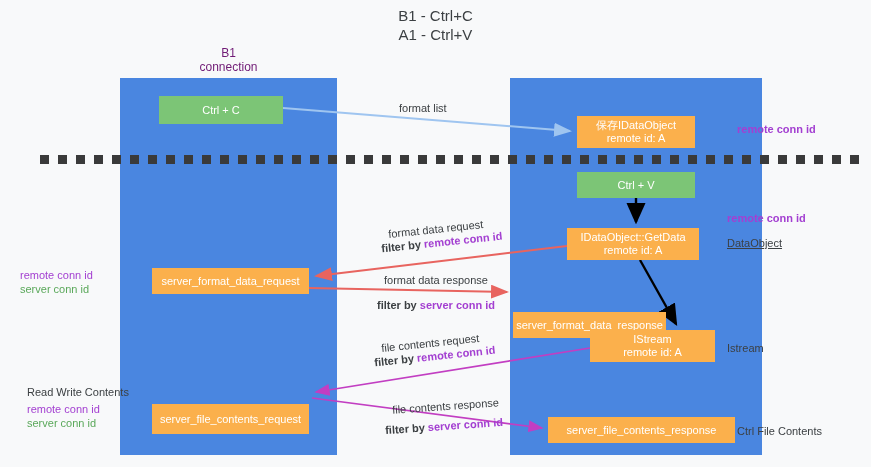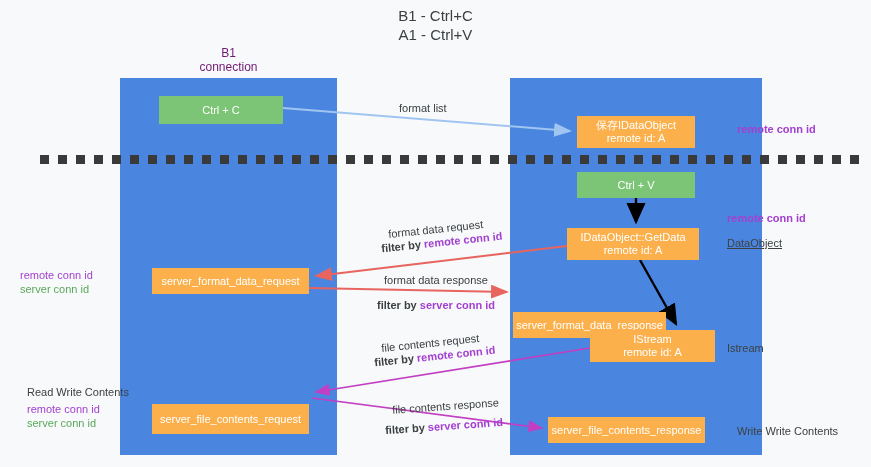--- a/index.html
+++ b/index.html
@@ -87,21 +87,21 @@
 
   
   #n-ctrlc   { left: 159px; top: 96px;  width: 124px; height: 28px; }
   #n-idobj   { left: 577px; top: 116px; width: 118px; height: 32px; }
   #n-ctrlv   { left: 577px; top: 172px; width: 118px; height: 26px; }
   #n-getdata { left: 567px; top: 228px; width: 132px; height: 32px; }
   #n-sfdreq  { left: 152px; top: 268px; width: 157px; height: 26px; }
   #n-sfdres  { left: 513px; top: 292px; width: 153px; height: 26px; margin-top: 20px; }
   #n-istream { left: 590px; top: 330px; width: 125px; height: 32px; }
   #n-sfcreq  { left: 152px; top: 404px; width: 157px; height: 30px; }
-  #n-sfcres  { left: 548px; top: 417px; width: 157px; height: 26px; }
+  #n-sfcres  { left: 548px; top: 417px; width: 187px; height: 26px; }
 
   
   .side {
     font-size: 11px;
     line-height: 14px;
   }
   .side.bold { font-weight: bold; }
   .c-purple { color: #a33fd1; }
   .c-green  { color: #5aa85a; }
   .c-dark   { color: #3c4043; }
@@ -262,21 +262,21 @@
   <div class="abs edge-label c-dark" id="e-fcreq">file contents request</div>
   <div class="abs edge-label" id="e-fcreq2"><span class="c-dark">filter by </span><span class="c-purple">remote conn id</span></div>
 
   <div class="abs edge-label c-dark" id="e-fcres">file contents response</div>
   <div class="abs edge-label" id="e-fcres2"><span class="c-dark">filter by </span><span class="c-purple">server conn id</span></div>
 
   <div class="abs side bold c-purple" id="s-remote1">remote conn id</div>
   <div class="abs side bold c-purple" id="s-remote2">remote conn id</div>
   <div class="abs side c-dark" id="s-dataobject">DataObject</div>
   <div class="abs side c-dark" id="s-istream">Istream</div>
-  <div class="abs side c-dark" id="s-write">Write Write Contents</div>
+  <div class="abs side c-dark" id="s-write">Ctrl File Contents</div>
 
   <div class="abs side" id="s-left-ids">
     <div class="bold c-purple">remote conn id</div>
     <div class="bold c-green">server conn id</div>
   </div>
   <div class="abs side c-dark" id="s-read">Read Write Contents</div>
   <div class="abs side" id="s-left-ids2">
     <div class="bold c-purple">remote conn id</div>
     <div class="bold c-green">server conn id</div>
   </div>

